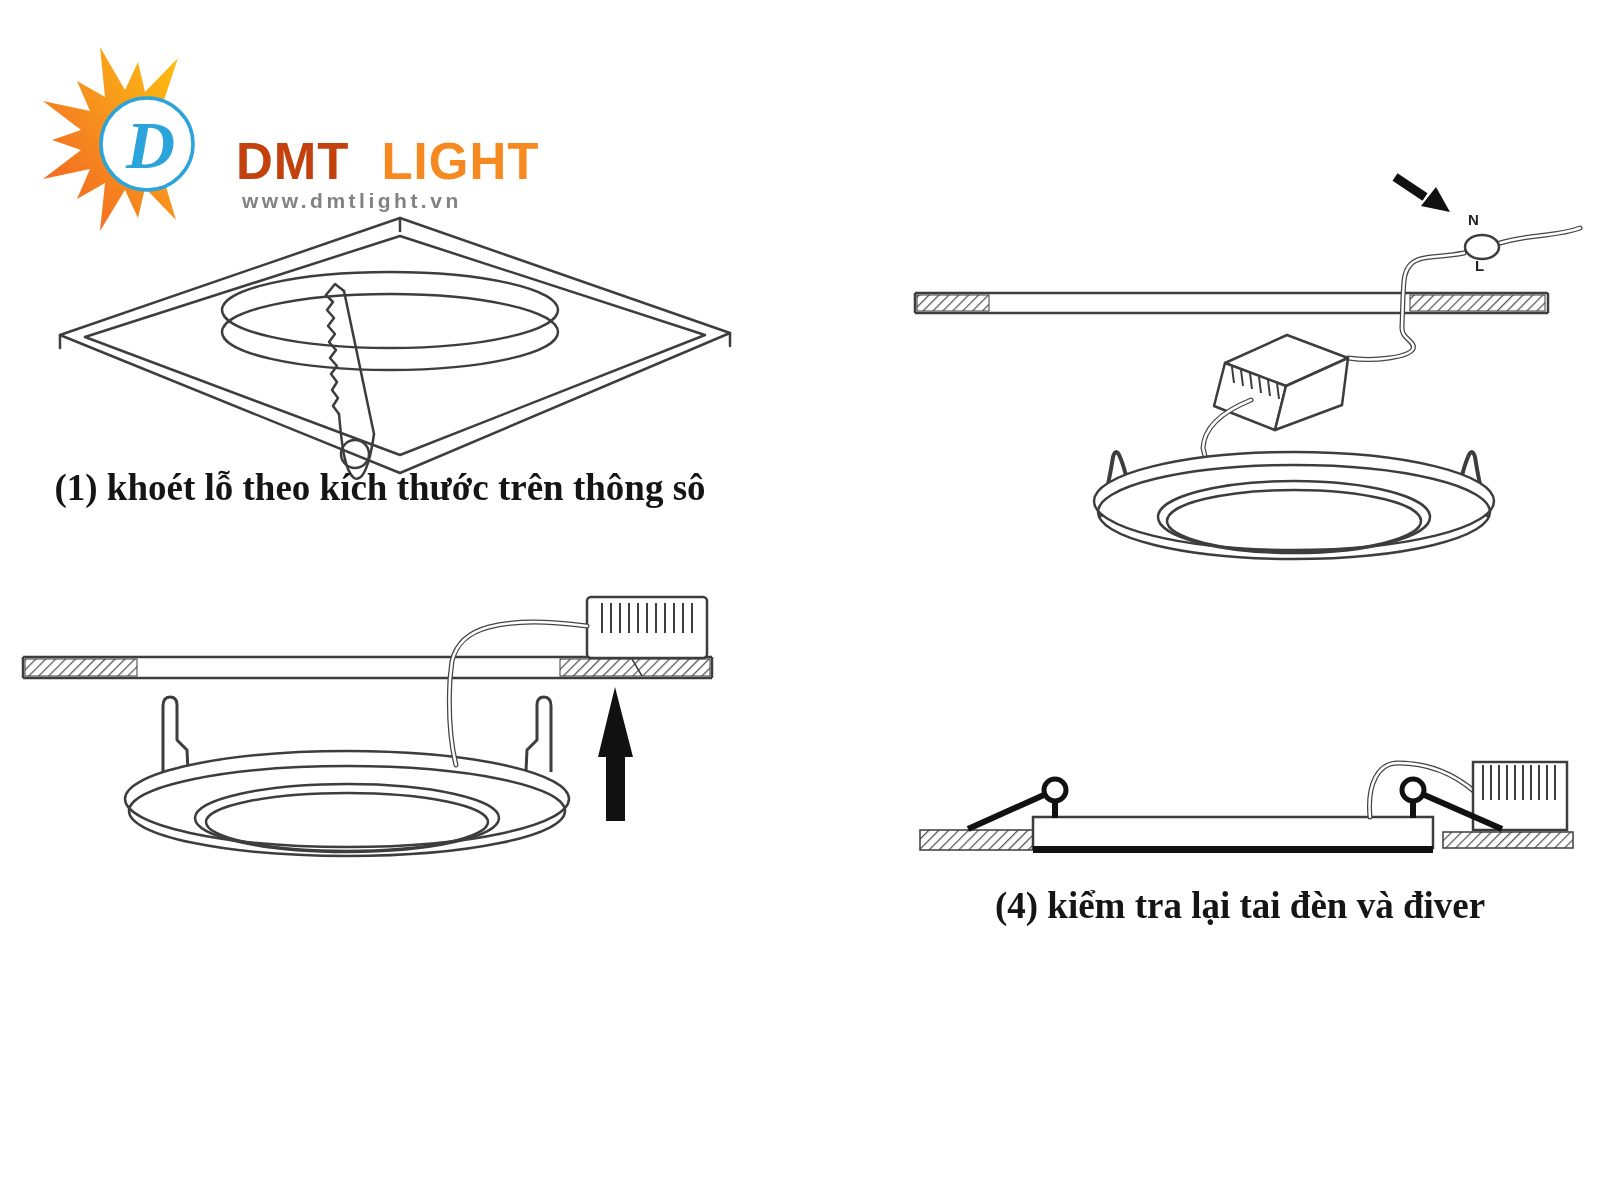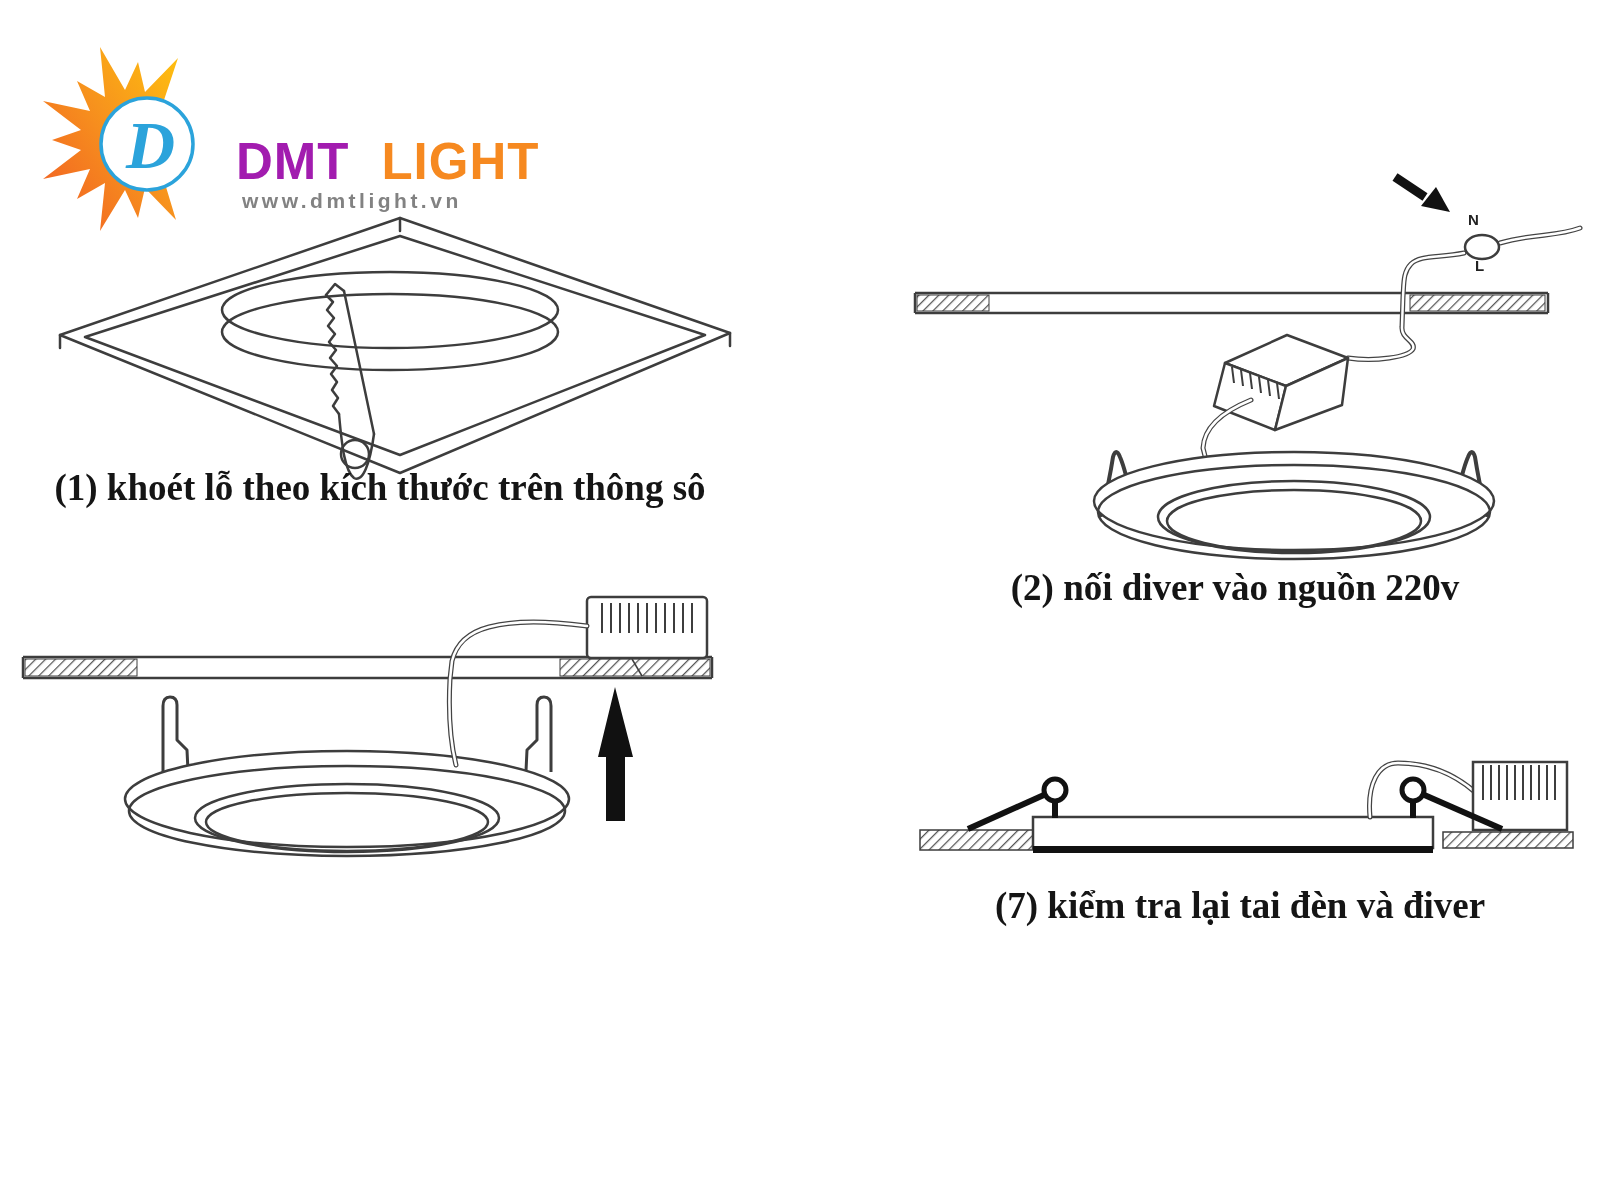--- a/index.html
+++ b/index.html
@@ -2,21 +2,21 @@
 <html><head>
 <meta charset="utf-8">
 <style>
   html,body{margin:0;padding:0;background:#fff;}
   .page{position:relative;width:1600px;height:1200px;background:#ffffff;overflow:hidden;
         font-family:"Liberation Sans","DejaVu Sans",sans-serif;}
   .abs{position:absolute;}
   
   .brand-line{position:absolute;left:206px;top:94px;font-weight:700;font-size:51px;
               letter-spacing:1px;white-space:nowrap;}
-  .brand-dmt{color:#a21caf;}
+  .brand-dmt{color:#c2410c;}
   .brand-light{color:#F68920;margin-left:32px;}
   .website{position:absolute;left:212px;top:151px;font-weight:700;font-size:21px;
            letter-spacing:3.5px;color:#828282;white-space:nowrap;}
   
   .caption{position:absolute;font-family:"Liberation Serif","DejaVu Serif",serif;
            font-weight:700;font-size:37px;color:#151515;text-align:center;white-space:nowrap;}
   svg{display:block;}
   svg text{font-family:"Liberation Sans","DejaVu Sans",sans-serif;}
   .wire-label{font-size:15px;font-weight:700;fill:#222;}
 </style>
@@ -120,21 +120,20 @@
       <path d="M252,338 Q246,306 240,292 Q236,282 233,292 Q229,318 221,350"></path>
       <path d="M576,338 Q582,306 588,292 Q592,282 595,292 Q599,318 607,350"></path>
     </g>
     <g stroke="#3d3d3d" stroke-width="2.5" fill="none">
       <ellipse cx="414" cy="336" rx="200" ry="49" fill="#fff"></ellipse>
       <ellipse cx="414" cy="347" rx="196" ry="47"></ellipse>
       <ellipse cx="414" cy="352" rx="136" ry="36"></ellipse>
       <ellipse cx="414" cy="356" rx="127" ry="31"></ellipse>
     </g>
   </svg>
-  <div class="caption" style="left:880px;top:566px;width:710px;">(2) nối diver vào nguồn 220v</div>
 
   <svg class="abs" style="left:20px;top:575px;" width="710" height="295" viewBox="0 0 710 295">
     <defs>
       <pattern id="h3" width="7" height="7" patternUnits="userSpaceOnUse" patternTransform="rotate(45)">
         <rect width="7" height="7" fill="#fff"></rect>
         <line x1="0" y1="0" x2="0" y2="7" stroke="#555" stroke-width="2.5"></line>
       </pattern>
     </defs>
     <g stroke="#3d3d3d" stroke-width="2.5" fill="none">
       <line x1="3" y1="82" x2="692" y2="82"></line>
@@ -216,15 +215,15 @@
       <line x1="165" y1="99" x2="165" y2="118" stroke="#111" stroke-width="6"></line>
       <line x1="165" y1="90" x2="78" y2="129" stroke="#111" stroke-width="6"></line>
       <circle cx="165" cy="90" r="11" fill="#fff" stroke="#111" stroke-width="5"></circle>
     </g>
     <g>
       <line x1="523" y1="99" x2="523" y2="118" stroke="#111" stroke-width="6"></line>
       <line x1="523" y1="90" x2="612" y2="129" stroke="#111" stroke-width="6"></line>
       <circle cx="523" cy="90" r="11" fill="#fff" stroke="#111" stroke-width="5"></circle>
     </g>
   </svg>
-  <div class="caption" style="left:890px;top:884px;width:700px;">(7) kiểm tra lại tai đèn và điver</div>
+  <div class="caption" style="left:890px;top:884px;width:700px;">(4) kiểm tra lại tai đèn và điver</div>
 
 </div>
 
 </body></html>

